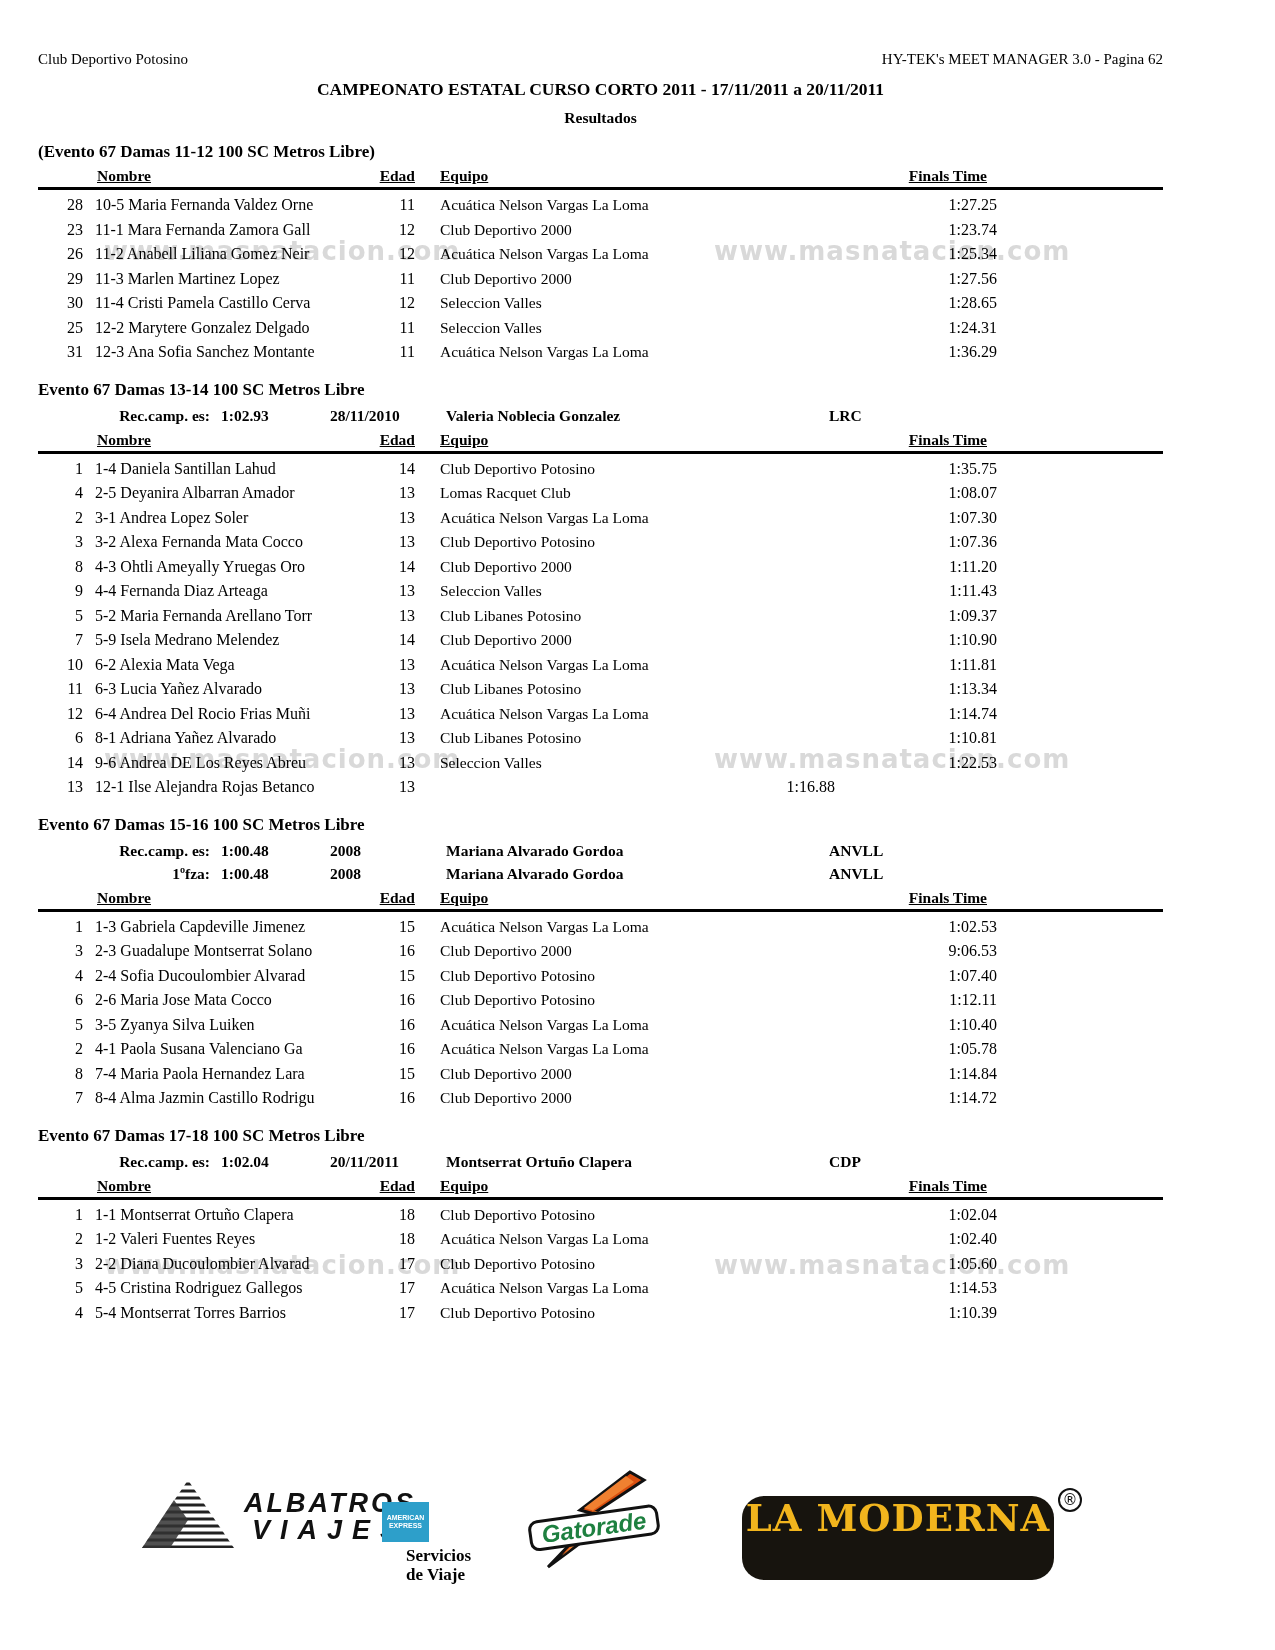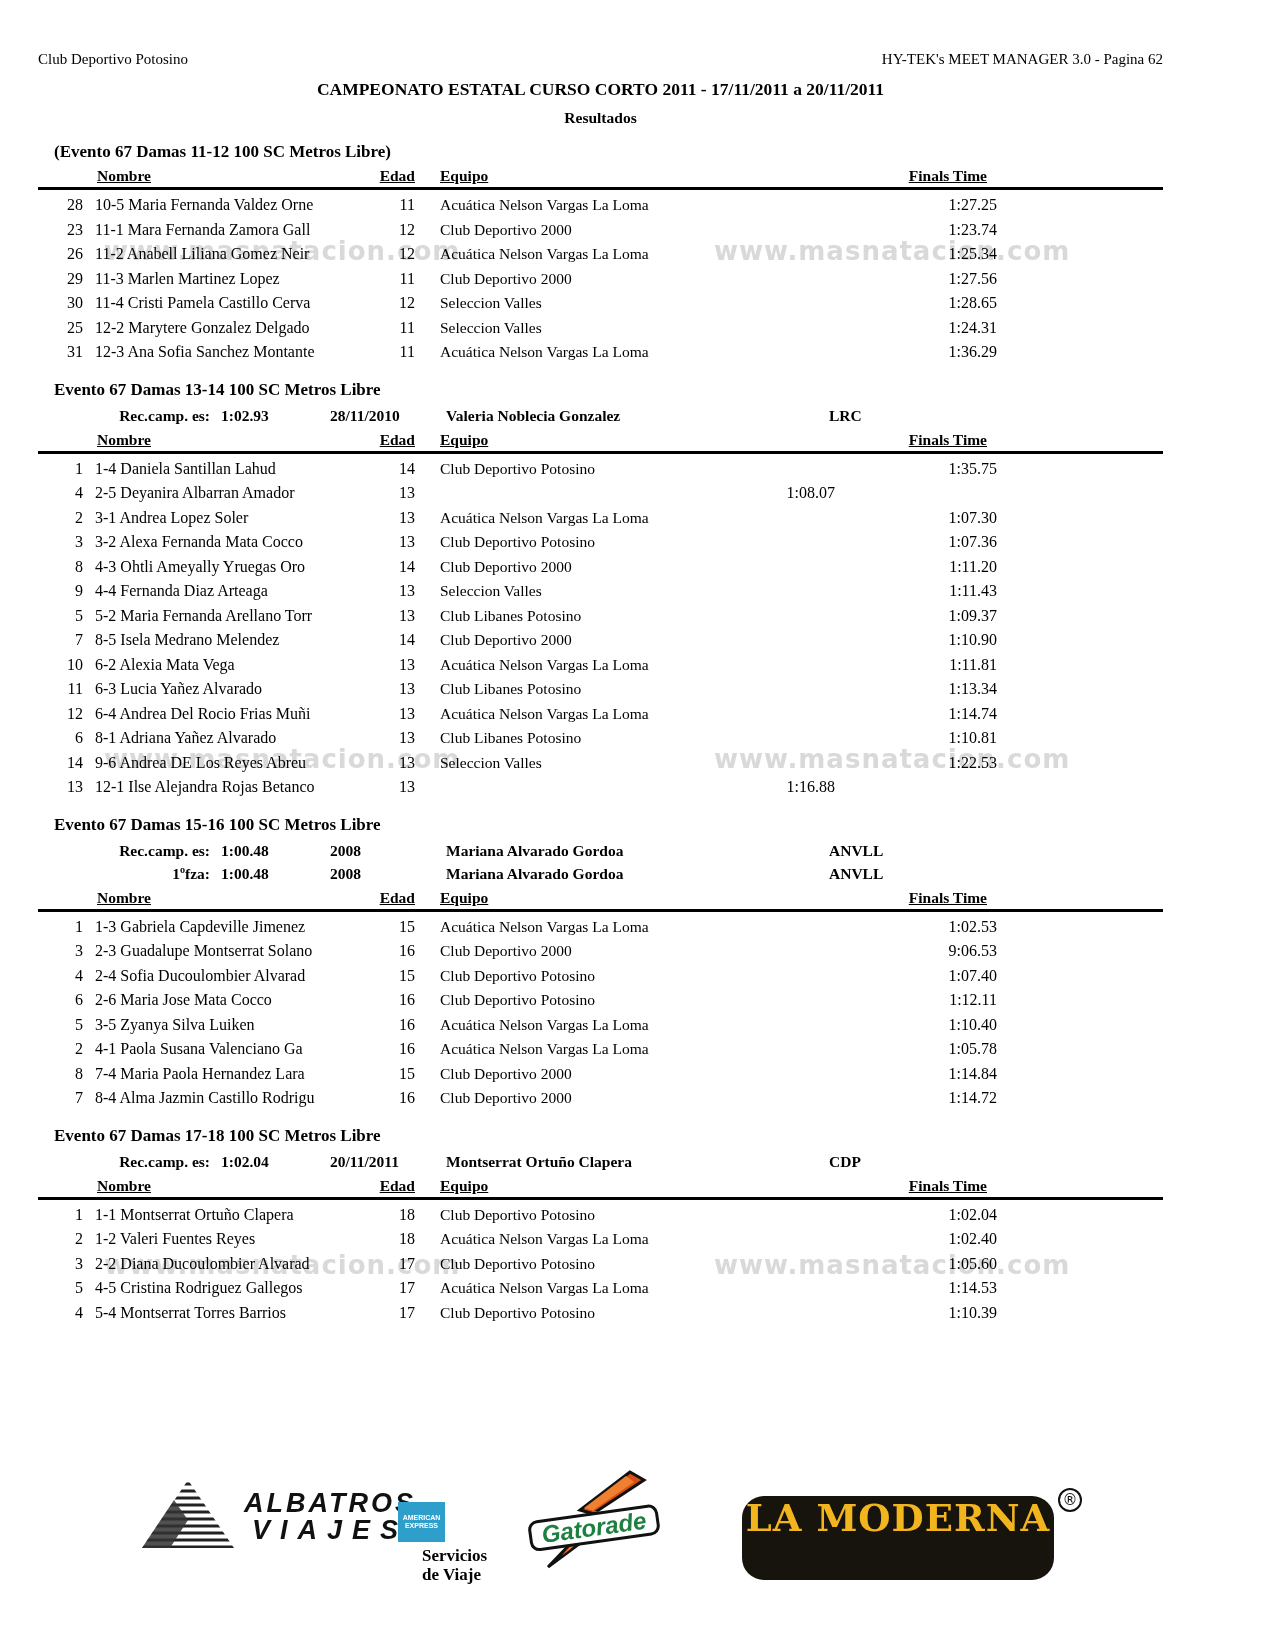--- a/index.html
+++ b/index.html
@@ -10,21 +10,21 @@
     font-family:"Liberation Serif", serif;
     color:#000;
     overflow:hidden;
     margin:0 auto;
   }
   .content{position:relative;z-index:1;padding:50px 112px 0 38px;}
   .doc-header{display:flex;justify-content:space-between;font-size:15px;line-height:18px;}
   .doc-title{text-align:center;font-weight:bold;font-size:17.5px;margin-top:11px;}
   .doc-subtitle{text-align:center;font-weight:bold;font-size:15.5px;margin-top:9px;}
   .event{margin-top:0;}
-  .event-heading{font-weight:bold;font-size:17px;margin:14px 0 4px 16px;line-height:21px;}
+  .event-heading{font-weight:bold;font-size:17px;margin:14px 0 4px 0;line-height:21px;}
   .record-line{
     display:grid;
     grid-template-columns:172px 11px 90px 19px 100px 16px 383px auto;
     font-weight:bold;font-size:15.5px;line-height:23px;
   }
   .record-label{text-align:right;}
   .table-header{
     display:grid;
     grid-template-columns:45px 12px 280px 40px 25px 395px 162px;
     font-weight:bold;font-size:15.5px;line-height:20px;margin-top:3px;
@@ -52,21 +52,21 @@
     font-family:"DejaVu Sans", sans-serif;
     font-weight:bold;font-size:26px;letter-spacing:1px;
     color:#d9d9d9;white-space:nowrap;
   }
   
   .sponsors{position:absolute;left:0;top:1468px;width:1275px;height:140px;z-index:1;}
   .albatros{position:absolute;left:140px;top:8px;display:flex;align-items:flex-start;}
   .albatros-text{font-family:"Liberation Sans", sans-serif;font-style:italic;font-weight:bold;color:#111;margin-left:4px;margin-top:14px;}
   .albatros-l1{font-size:27px;letter-spacing:3px;line-height:26px;}
   .albatros-l2{font-size:27px;letter-spacing:10px;line-height:28px;text-align:center;}
-  .amex{position:absolute;left:396px;top:34px;width:110px;}
+  .amex{position:absolute;left:380px;top:34px;width:110px;}
   .amex-box{width:47px;height:40px;background:#2d9fca;display:flex;flex-direction:column;justify-content:center;align-items:center;margin-left:2px;}
   .amex-box span{font-family:"Liberation Sans", sans-serif;font-weight:bold;color:#fff;font-size:7px;line-height:8px;letter-spacing:0;}
   .amex-caption{font-weight:bold;font-size:17px;line-height:19px;margin-top:4px;margin-left:26px;white-space:nowrap;}
   .gatorade{position:absolute;left:518px;top:2px;}
   .lamoderna{position:absolute;left:742px;top:28px;display:flex;align-items:flex-start;}
   .lm-box{
     width:312px;height:84px;background:#17140e;border-radius:22px;
     display:flex;align-items:flex-start;justify-content:center;
   }
   .lm-text{
@@ -209,20 +209,21 @@
               <span></span>
               <span class="cell-team">Club Deportivo Potosino</span>
               <span class="cell-time">1:35.75</span>
             </div>
             <div class="result-row">
               <span class="cell-place">4</span>
               <span></span>
               <span class="cell-name">2-5 Deyanira Albarran Amador</span>
               <span class="cell-age">13</span>
               <span></span>
+              <span class="cell-team">Lomas Racquet Club</span>
               <span class="cell-time">1:08.07</span>
             </div>
             <div class="result-row">
               <span class="cell-place">2</span>
               <span></span>
               <span class="cell-name">3-1 Andrea Lopez Soler</span>
               <span class="cell-age">13</span>
               <span></span>
               <span class="cell-team">Acuática Nelson Vargas La Loma</span>
               <span class="cell-time">1:07.30</span>
@@ -259,21 +260,21 @@
               <span></span>
               <span class="cell-name">5-2 Maria Fernanda Arellano Torr</span>
               <span class="cell-age">13</span>
               <span></span>
               <span class="cell-team">Club Libanes Potosino</span>
               <span class="cell-time">1:09.37</span>
             </div>
             <div class="result-row">
               <span class="cell-place">7</span>
               <span></span>
-              <span class="cell-name">8-5 Isela Medrano Melendez</span>
+              <span class="cell-name">5-9 Isela Medrano Melendez</span>
               <span class="cell-age">14</span>
               <span></span>
               <span class="cell-team">Club Deportivo 2000</span>
               <span class="cell-time">1:10.90</span>
             </div>
             <div class="result-row">
               <span class="cell-place">10</span>
               <span></span>
               <span class="cell-name">6-2 Alexia Mata Vega</span>
               <span class="cell-age">13</span>

